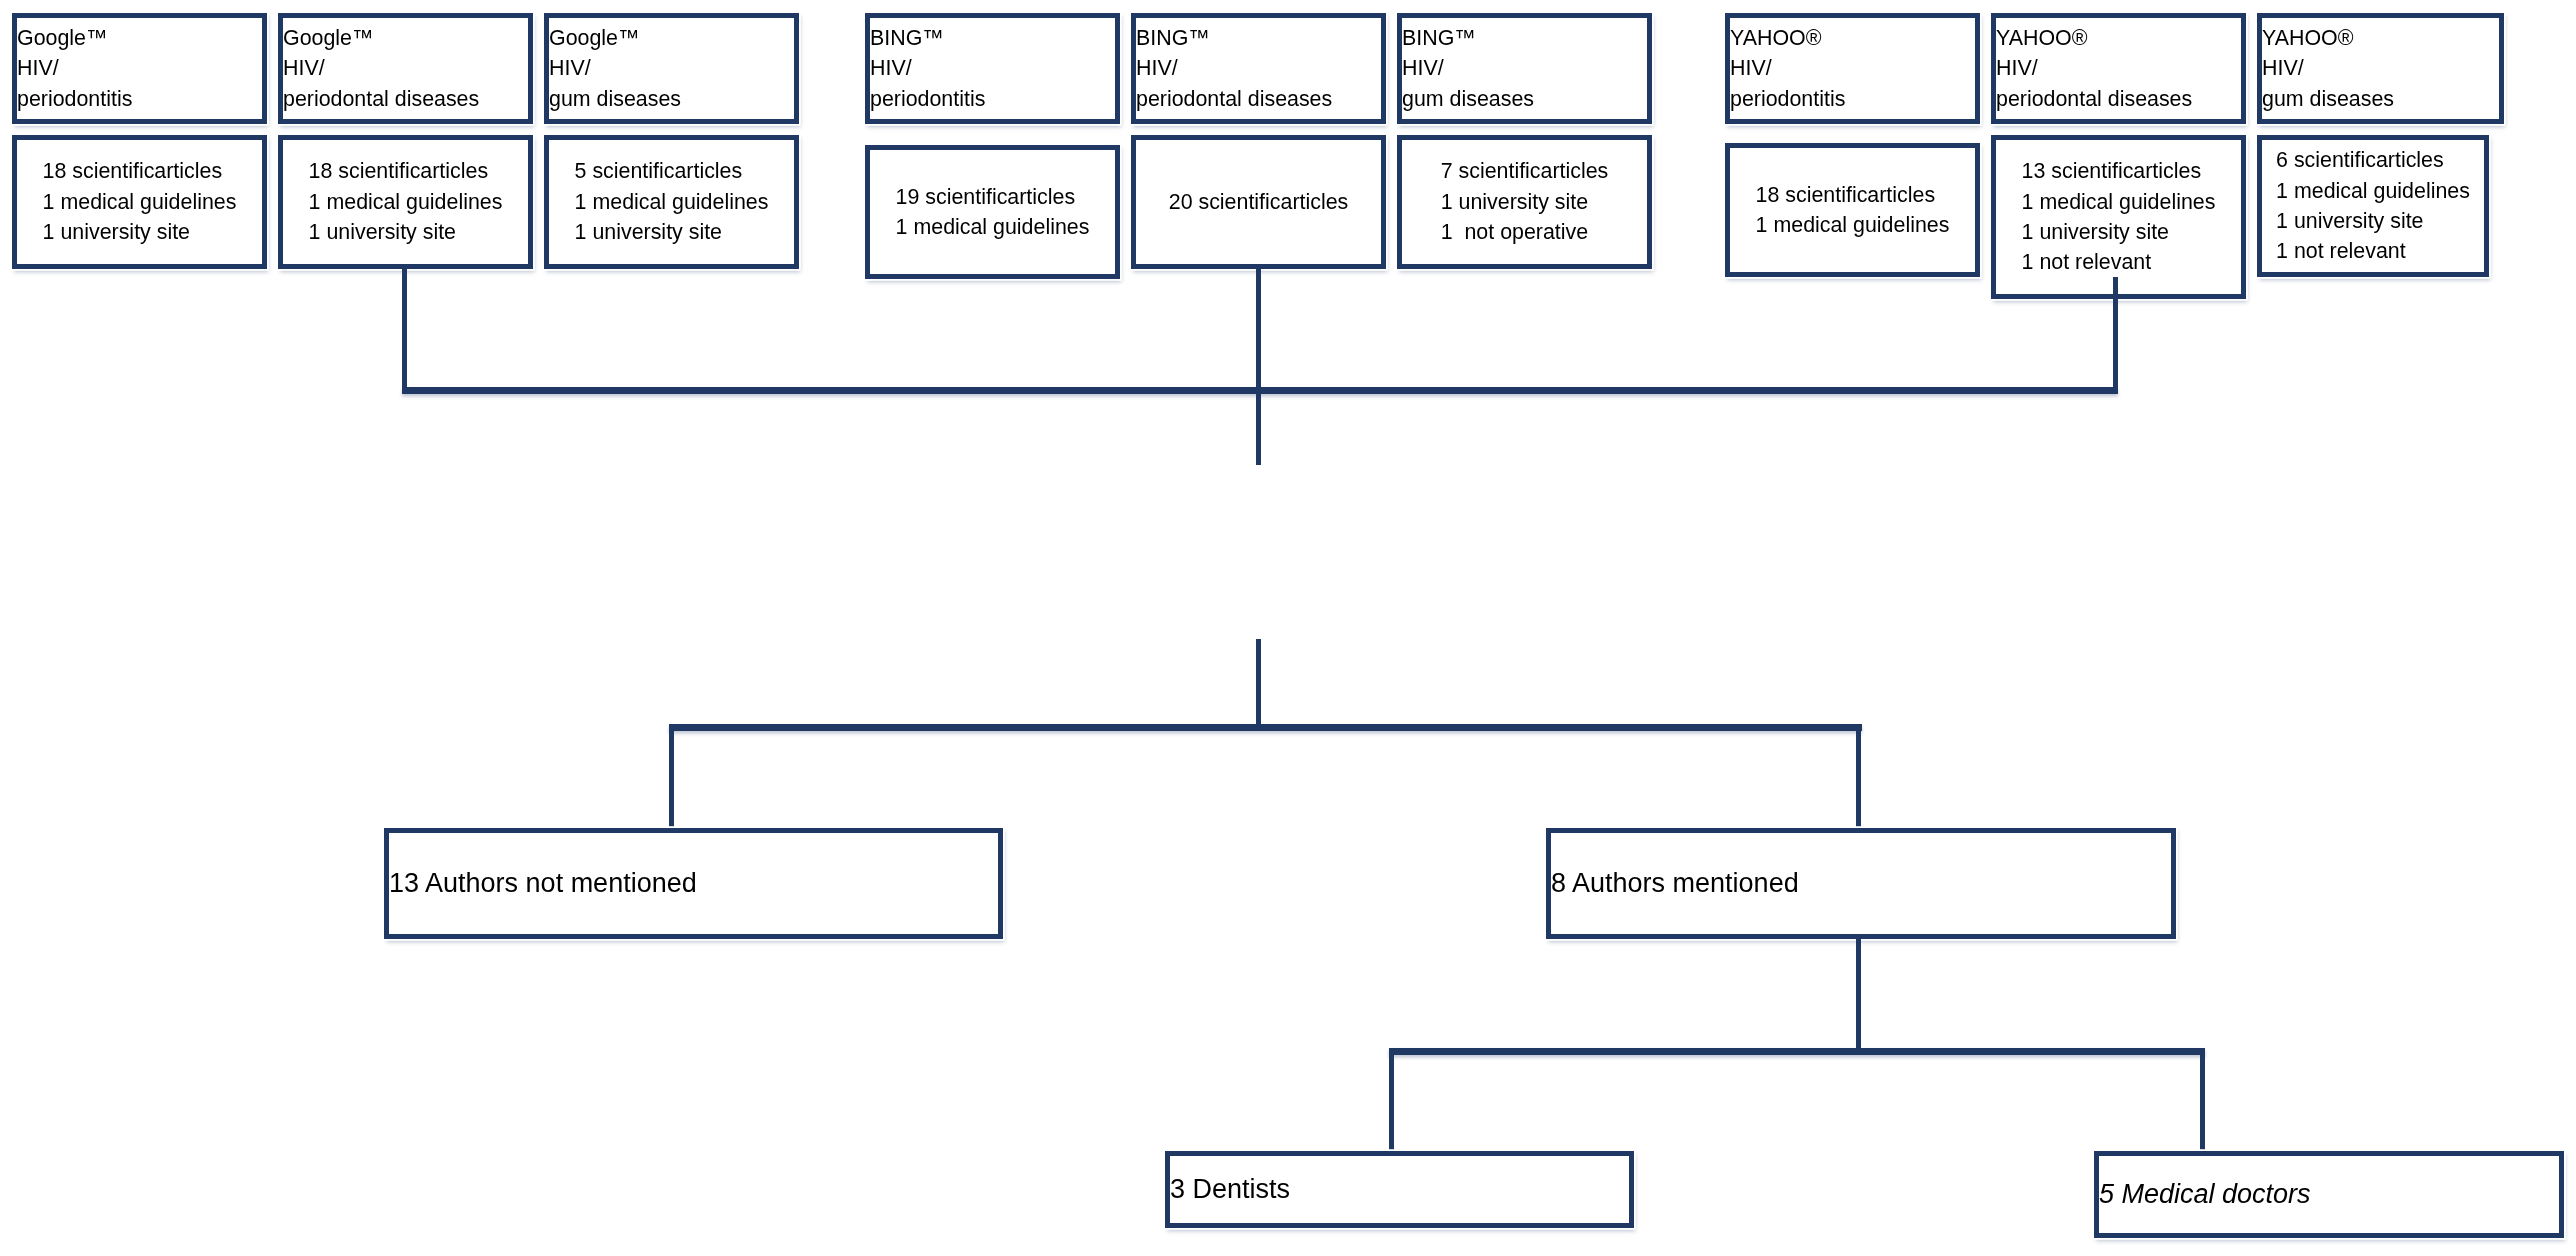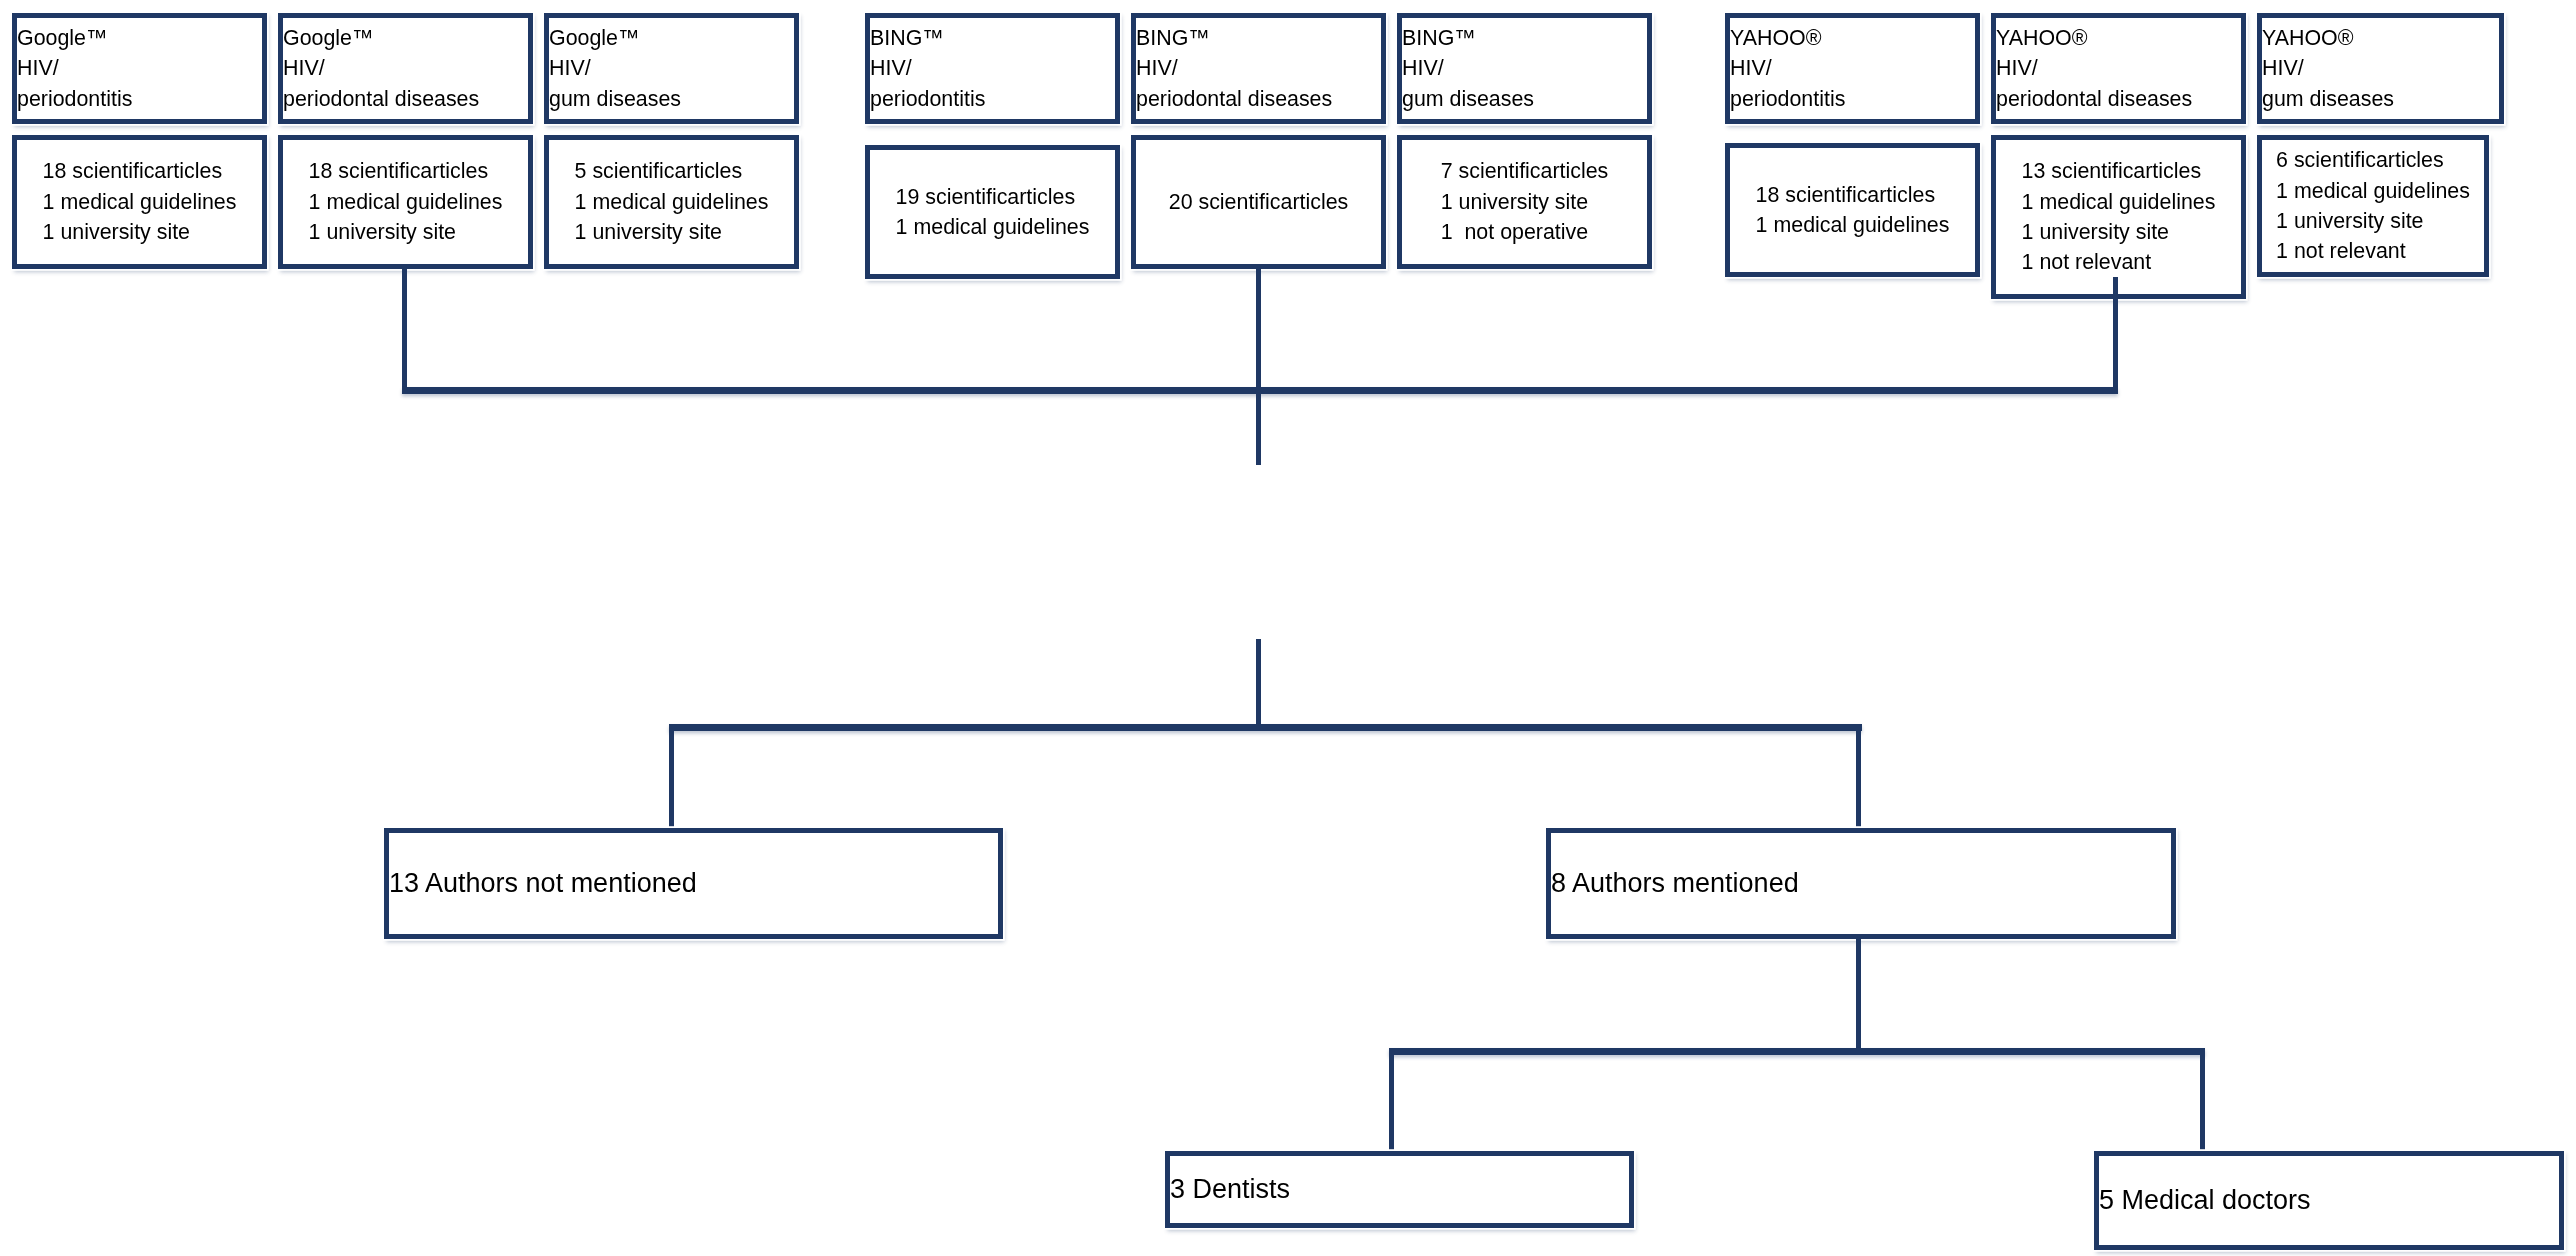--- a/index.html
+++ b/index.html
@@ -231,18 +231,18 @@
 
   <div class="conn v" style="left:1856px; top:939px; height:113px;"></div>
   <div class="conn h" style="left:1389px; top:1048px; width:816px;"></div>
   <div class="conn v" style="left:1389px; top:1048px; height:107px;"></div>
   <div class="conn v" style="left:2200px; top:1048px; height:107px;"></div>
 
   <div class="box leaf" style="left:1165px; top:1151px; width:469px; height:77px;">
     <div class="inner">3 Dentists</div>
   </div>
 
-  <div class="box leaf" style="left:2094px; top:1151px; width:470px; height:99px;">
+  <div class="box leaf" style="left:2094px; top:1151px; width:470px; height:87px;font-style:italic;">
     <div class="inner">5 Medical doctors</div>
   </div>
 
 </div>
 
 
 </body></html>

